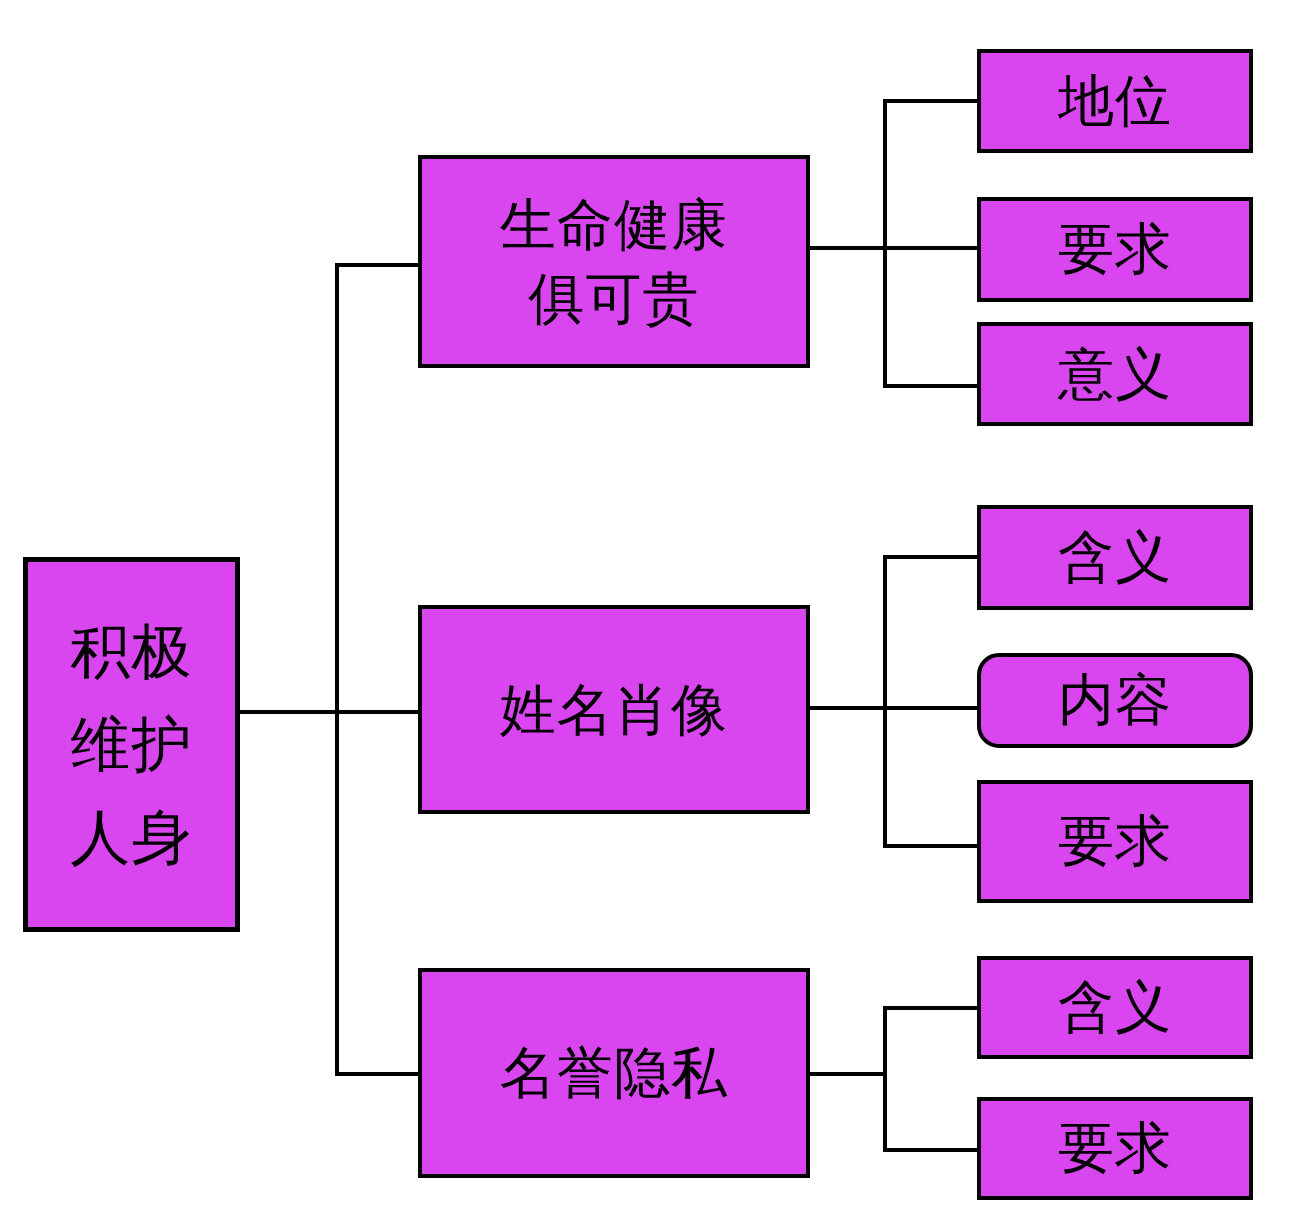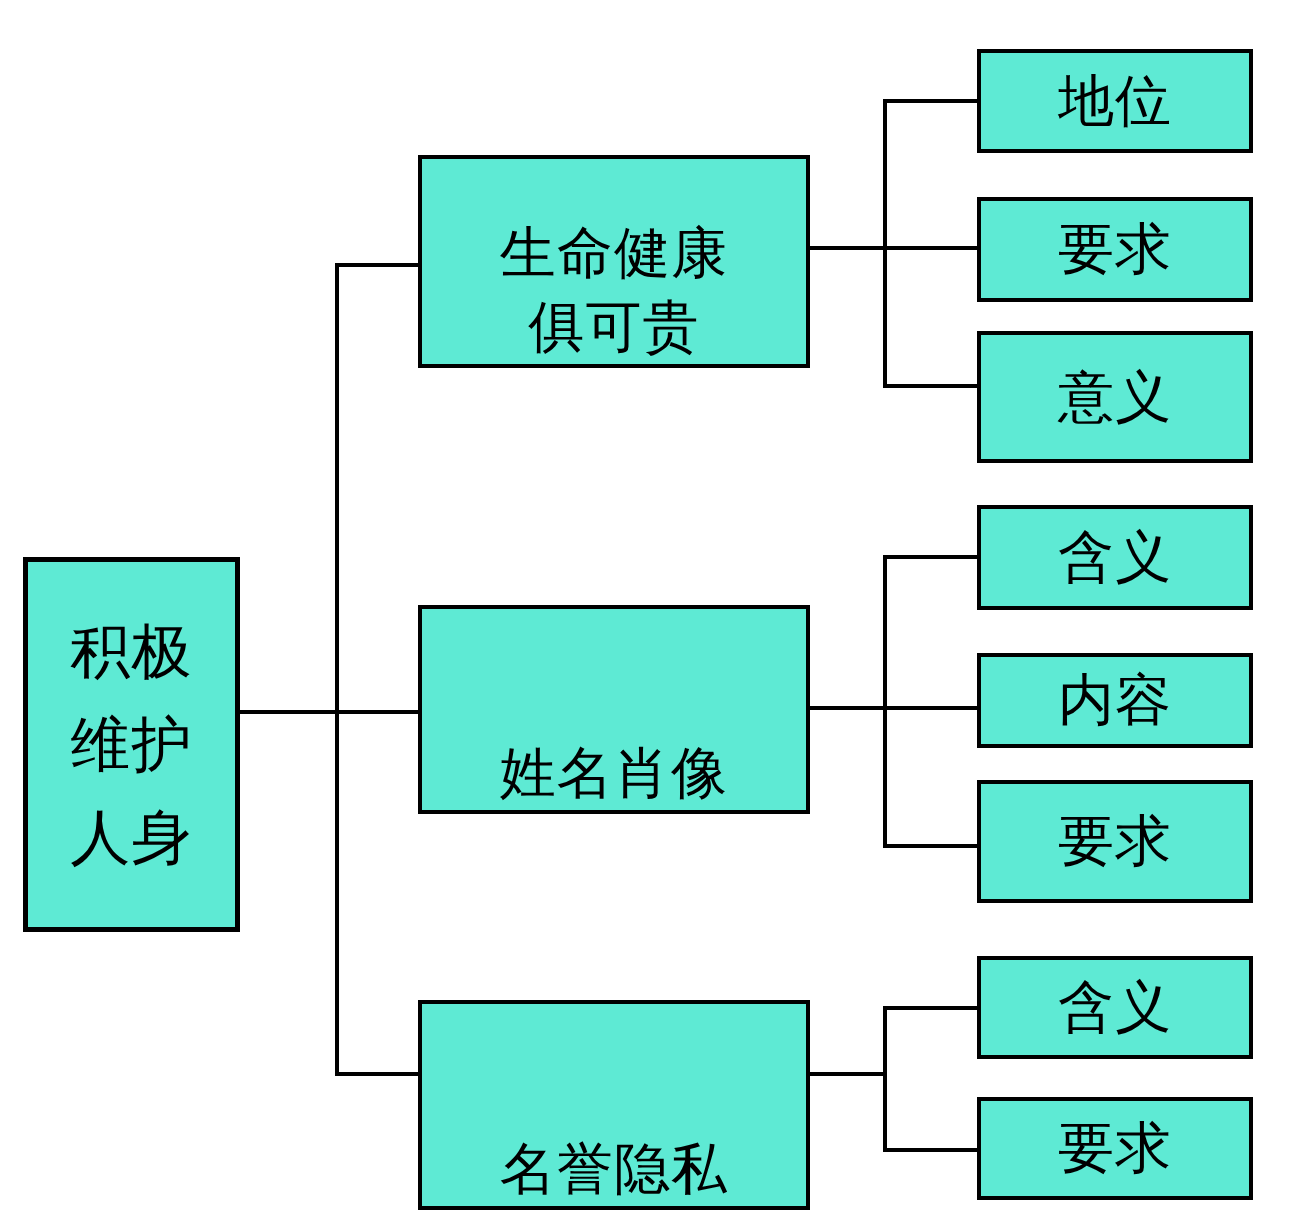--- a/index.html
+++ b/index.html
@@ -12,21 +12,21 @@
     width: 1290px;
     height: 1230px;
     background: #ffffff;
     overflow: hidden;
     font-family: "DejaVu Sans", "Liberation Sans", sans-serif;
   }
   .node {
     position: absolute;
     box-sizing: border-box;
     border: 4px solid #000000;
-    background: #5eead4;
+    background: #d946ef;
     display: flex;
     flex-direction: column;
     align-items: center;
     justify-content: center;
     color: #000000;
     line-height: 1.04;
     letter-spacing: 0.02em;
     text-align: center;
     white-space: nowrap;
   }
@@ -41,39 +41,38 @@
     gap: 16px;
   }
   .node-root .ln { line-height: 1.28; }
 
   
   .node-branch {
     left: 418px;
     width: 392px;
     font-size: 56px;
     border-width: 4px;
-    justify-content: flex-end;
   }
   .node-branch .ln { line-height: 1.32; }
   .b1 { top: 155px; height: 213px; }
   .b2 { top: 605px; height: 209px; }
-  .b3 { top: 968px; height: 210px; margin-top: 32px; }
+  .b3 { top: 968px; height: 210px; }
 
   
   .node-leaf {
     left: 977px;
     width: 276px;
     font-size: 56px;
     border-width: 4px;
   }
   .l-g1-0 { top: 49px;   height: 104px; }
   .l-g1-1 { top: 197px;  height: 105px; }
-  .l-g1-2 { top: 331px;  height: 132px; text-align: center; }
+  .l-g1-2 { top: 322px;  height: 104px; text-align: center; }
   .l-g2-0 { top: 505px;  height: 105px; }
-  .l-g2-1 { top: 653px;  height: 95px;  }
+  .l-g2-1 { top: 653px;  height: 95px; border-radius: 22px;  }
   .l-g2-2 { top: 780px;  height: 123px; }
   .l-g3-0 { top: 956px;  height: 103px; }
   .l-g3-1 { top: 1097px; height: 103px; }
 
   .line {
     position: absolute;
     background: #000000;
   }
   .line-h { height: 4px; }
   .line-v { width: 4px; }

